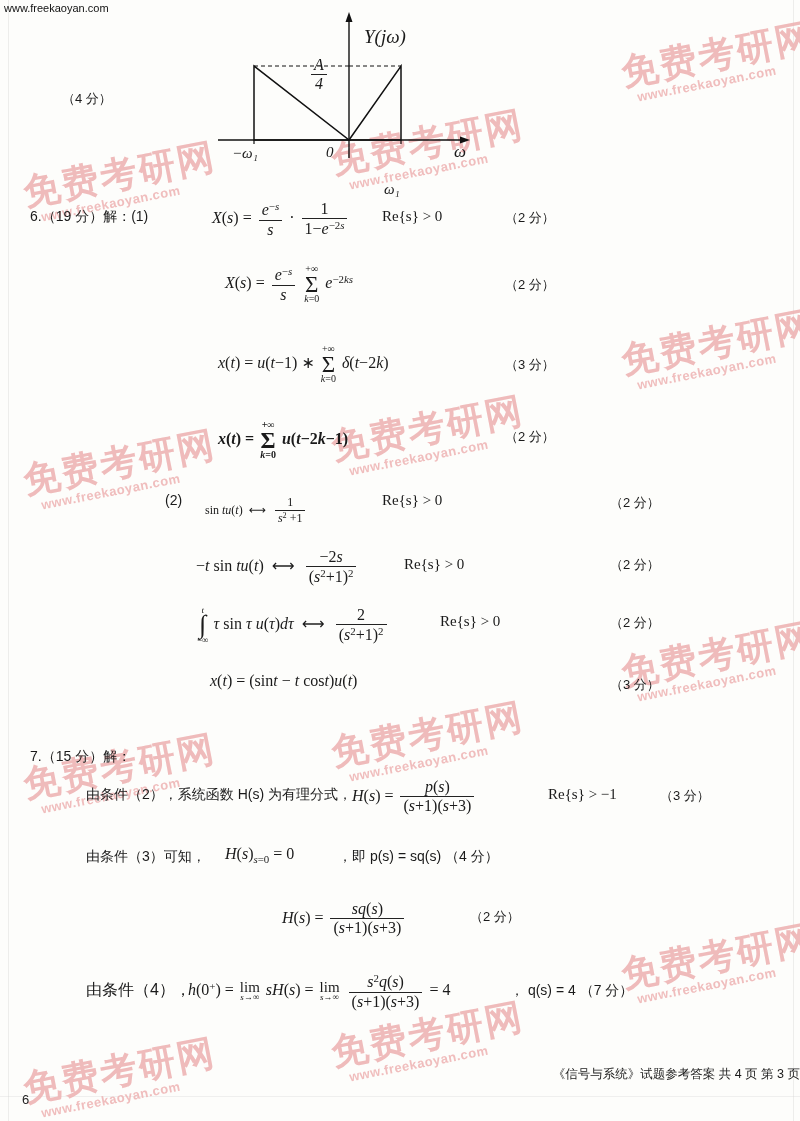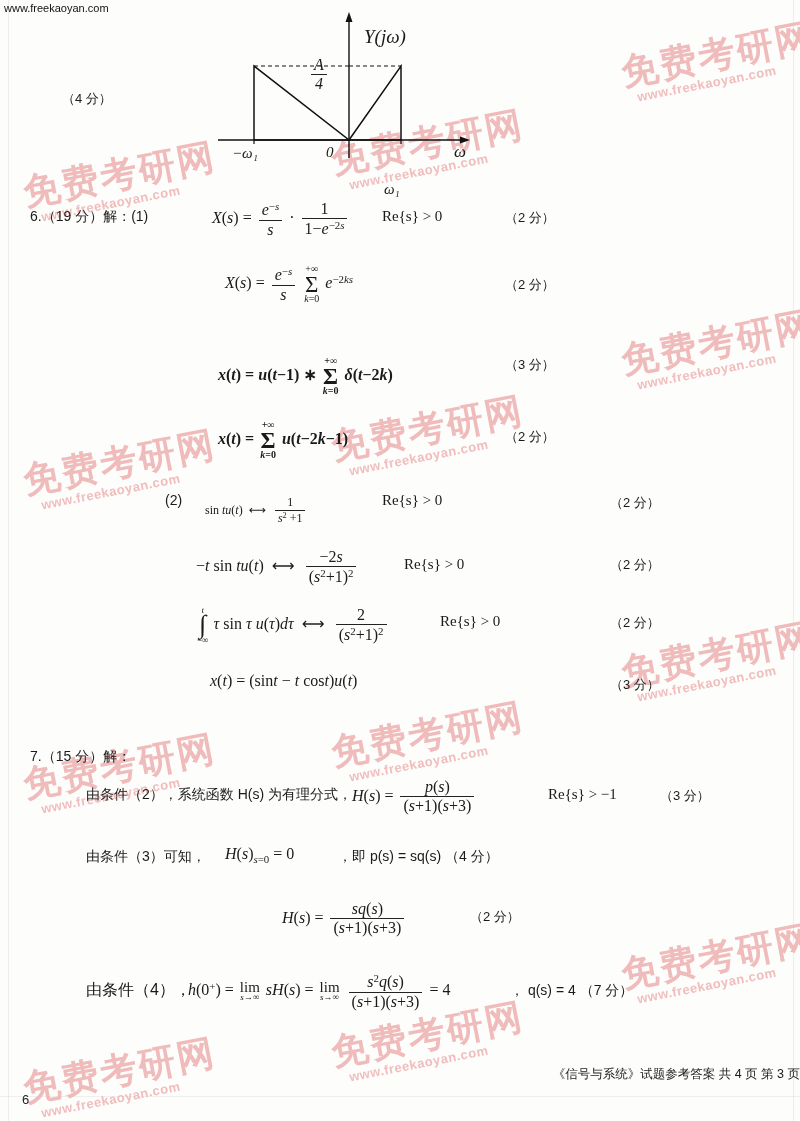--- a/index.html
+++ b/index.html
@@ -186,21 +186,21 @@
     <div class="ln score" style="left:505px;top:209px;">（2 分）</div>
 
     <div class="ln" style="left:225px;top:264px;font-size:16px;">
       <span class="math">X</span><span class="up">(</span><span class="math">s</span><span class="up">)</span> =
       <span class="frac"><span class="num"><span class="math">e</span><span class="sup">−<span class="math">s</span></span></span><span class="den math">s</span></span>
       <span class="sum"><span>+∞</span><span class="sg">Σ</span><span><span class="math">k</span>=0</span></span>
       <span class="math">e</span><span class="sup">−2<span class="math">ks</span></span>
     </div>
     <div class="ln score" style="left:505px;top:276px;">（2 分）</div>
 
-    <div class="ln" style="left:218px;top:356px;font-size:16px;font-weight:bold;">
+    <div class="ln" style="left:218px;top:344px;font-size:16px;">
       <span class="math">x</span><span class="up">(</span><span class="math">t</span><span class="up">)</span> =
       <span class="math">u</span><span class="up">(</span><span class="math">t</span><span class="up">−1)</span> ∗
       <span class="sum"><span>+∞</span><span class="sg">Σ</span><span><span class="math">k</span>=0</span></span>
       <span class="math">δ</span><span class="up">(</span><span class="math">t</span><span class="up">−2</span><span class="math">k</span><span class="up">)</span>
     </div>
     <div class="ln score" style="left:505px;top:356px;">（3 分）</div>
 
     <div class="ln" style="left:218px;top:420px;font-size:16px;font-weight:bold;">
       <span class="math">x</span><span class="up">(</span><span class="math">t</span><span class="up">)</span> =
       <span class="sum"><span>+∞</span><span class="sg">Σ</span><span><span class="math">k</span>=0</span></span>

